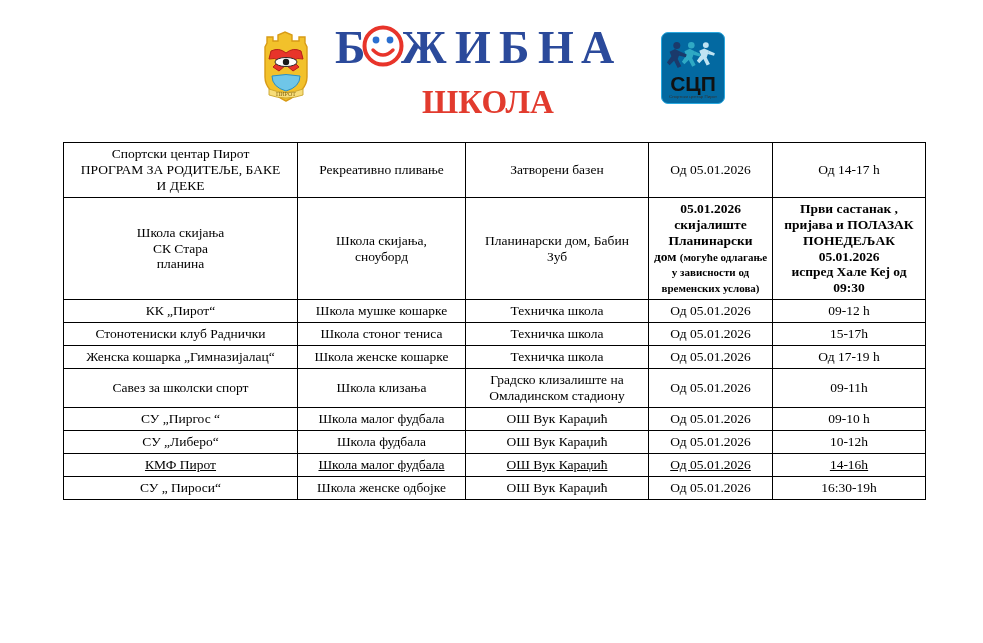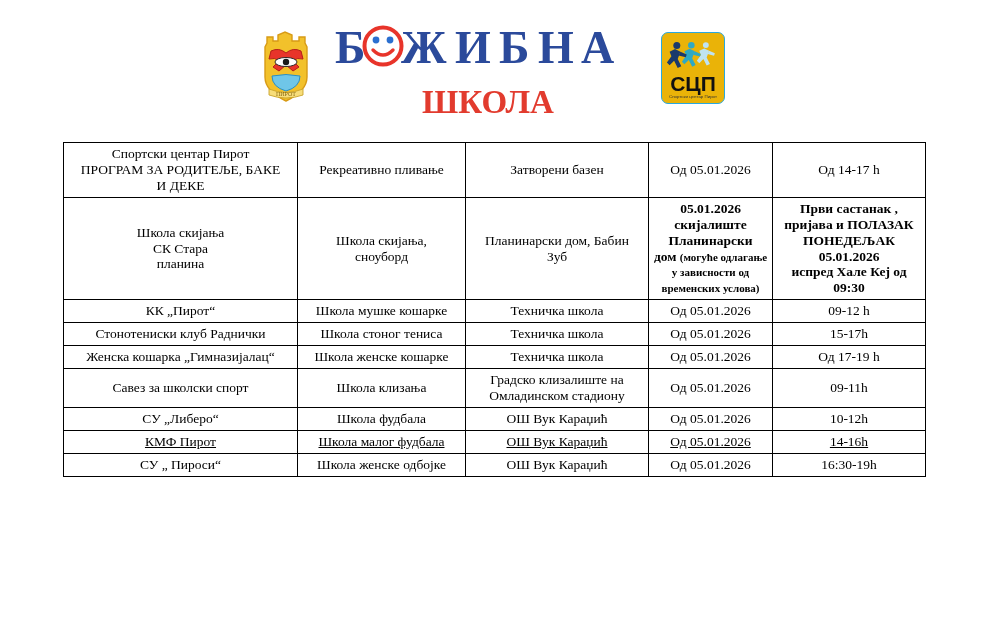--- a/index.html
+++ b/index.html
@@ -54,21 +54,21 @@
     height: 34px;
   }
   .wordmark-bottom svg { display: block; }
 
   
   .csp-logo {
     width: 62px;
     height: 70px;
     border: 1.5px solid #29a8df;
     border-radius: 7px;
-    background: #eab308;
+    background: #0369a1;
     position: relative;
     flex: 0 0 auto;
     overflow: hidden;
   }
 
   
   .table-wrap {
     position: absolute;
     left: 63px;
     top: 142px;
@@ -259,20 +259,27 @@
         <td>Савез за школски спорт</td>
         <td>Школа клизања</td>
         <td>
           <span>Градско клизалиште на</span><br>
           <span>Омладинском стадиону</span>
         </td>
         <td>Од 05.01.2026</td>
         <td>09-11h</td>
       </tr>
 
+      <tr>
+        <td>СУ „Пиргос “</td>
+        <td>Школа малог фудбала</td>
+        <td>ОШ Вук Караџић</td>
+        <td>Од 05.01.2026</td>
+        <td>09-10 h</td>
+      </tr>
 
       <tr>
         <td>СУ „Либеро“</td>
         <td>Школа фудбала</td>
         <td>ОШ Вук Караџић</td>
         <td>Од 05.01.2026</td>
         <td>10-12h</td>
       </tr>
 
 

